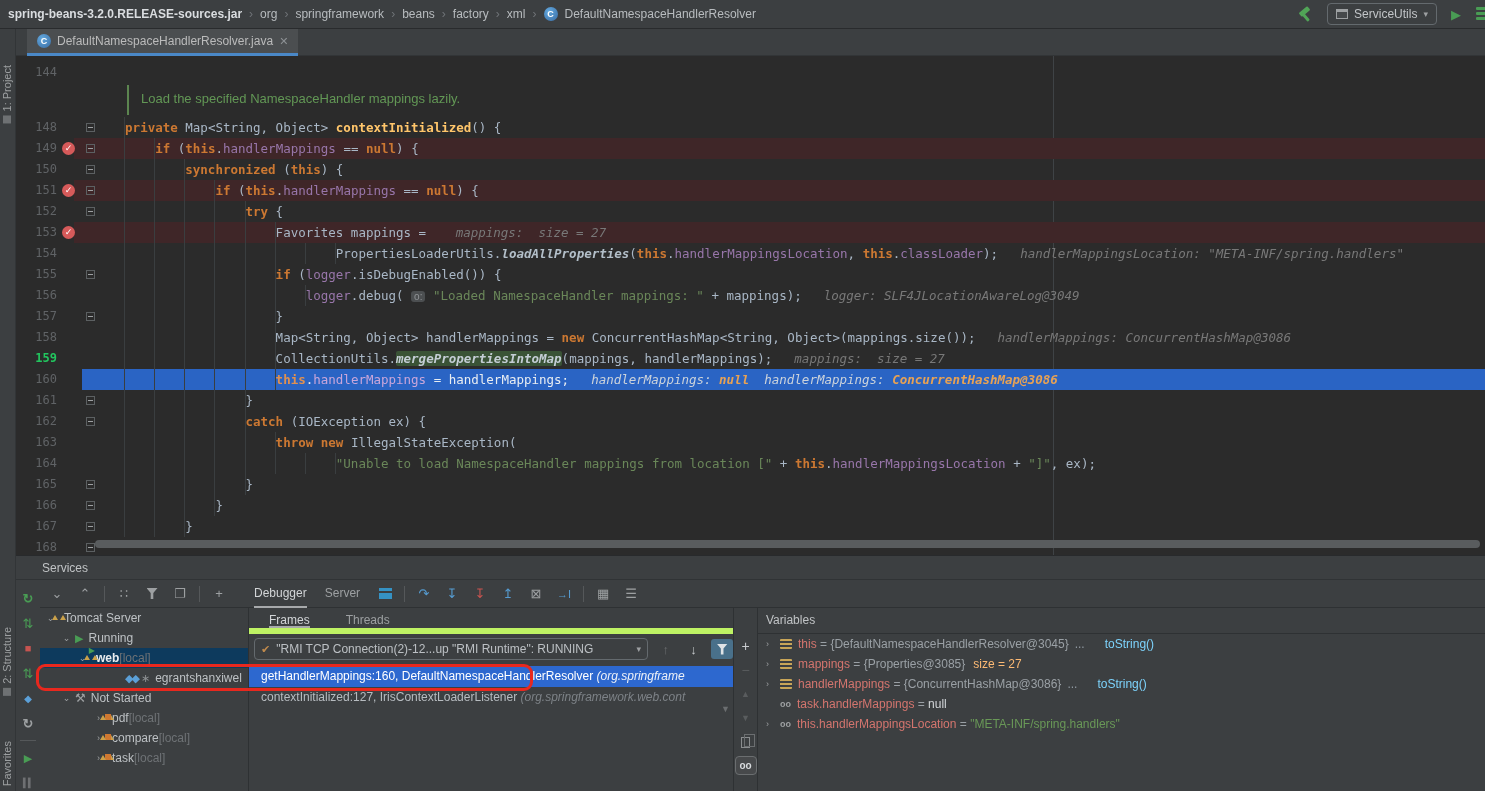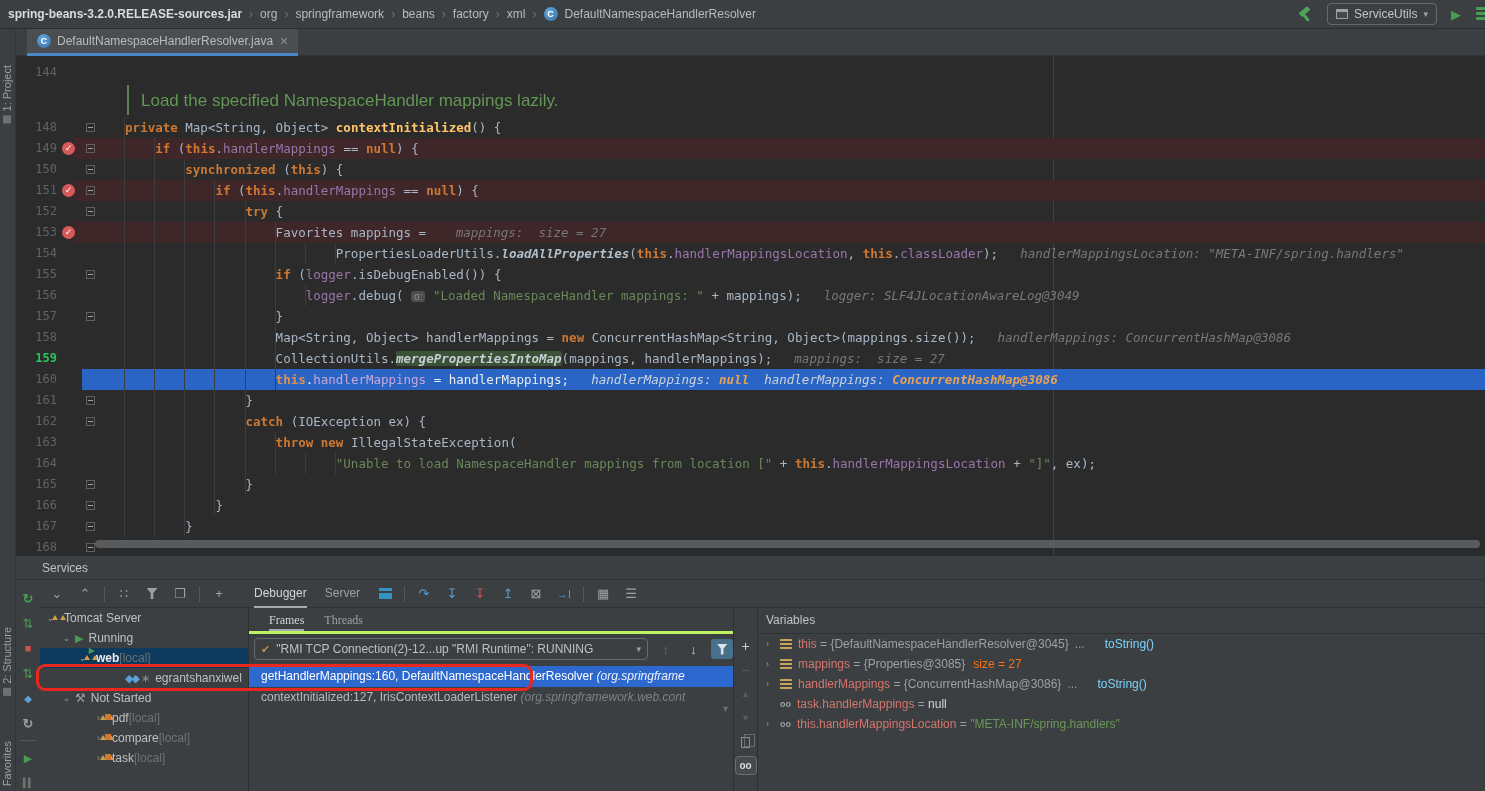--- a/index.html
+++ b/index.html
@@ -60,21 +60,21 @@
   .tk-m{color:#ffc66b;font-weight:bold}.tk-s{color:#6a8759}
   .tk-i{color:#b3bfc9;font-style:italic;font-weight:bold}
   .tk-g{color:#c4cdd5;font-style:italic;font-weight:bold;background:#3a5336;border-radius:2px}
   .tk-h{color:#787878;font-style:italic}
   .tk-b{background:#4c4f51;color:#909396;border-radius:3px;padding:0 3px;font-size:10px;font-family:"Liberation Sans",sans-serif}
   .tk-k2{color:#e09050;font-weight:bold}.tk-d2{color:#e8edf2}.tk-f2{color:#c9a6da}
   .tk-h2{color:#ccd3db;font-style:italic}.tk-o2{color:#e8a254;font-style:italic;font-weight:bold}
   .hintwrap{margin-left:22px;}
   .docline{position:relative;height:34px;}
   .docbar{position:absolute;left:111px;top:2px;bottom:2px;width:2px;background:#5c8550;}
-  .doctext{position:absolute;left:125px;top:8px;color:#629755;font-family:"Liberation Sans",sans-serif;font-size:17px;}
+  .doctext{position:absolute;left:125px;top:8px;color:#629755;font-family:"Liberation Sans",sans-serif;font-size:13px;}
   .hscroll{position:absolute;left:79px;right:5px;top:484px;height:8px;background:#595c5e;border-radius:4px;}
 
   
   .services{position:absolute;left:16px;top:555px;width:1469px;height:236px;background:#3c3f41;border-top:1px solid #282a2c;}
   .svc-title{height:24px;line-height:24px;padding-left:26px;color:#c0c3c5;border-bottom:1px solid #303335;}
   .svc-toolbar{position:absolute;left:24px;top:24px;right:0;height:28px;border-bottom:1px solid #2e3133;display:flex;align-items:center;gap:10px;padding-left:8px;}
   .tbi{color:#9da0a2;font-size:13px;display:inline-flex;align-items:center;justify-content:center;width:18px;height:18px;}
   .tbi.small{font-size:11px}
   .tbsep{width:1px;height:16px;background:#55585a;}
   .funnel{width:11px;height:11px;background:#9da0a2;clip-path:polygon(0 0,100% 0,62% 45%,62% 100%,38% 100%,38% 45%);}
@@ -104,21 +104,21 @@
   .tomcat::before{left:1px}.tomcat::after{right:1px}
   .badge-o{position:absolute;left:-2px;bottom:-2px;width:6px;height:6px;background:#d07830;}
   .badge-g{position:absolute;right:-4px;bottom:-3px;color:#499c54;font-size:8px;}
   .playico{color:#499c54;font-size:11px;}
   .wrench{color:#9da0a2;font-size:12px;}
   .artifact{color:#5ba0d8;font-size:11px;letter-spacing:-2px;}
   .spinner{color:#8d9193;font-size:11px;margin-left:3px;}
 
   
   .frames{position:absolute;left:208px;top:0;width:485px;bottom:0;border-left:1px solid #2e3133;overflow:hidden;}
-  .fr-tabs{height:26px;border-bottom:3px solid #bef264;display:flex;gap:20px;padding-left:20px;font-family:Liberation Serif, serif;}
+  .fr-tabs{height:26px;border-bottom:6px solid #bef264;display:flex;gap:36px;padding-left:20px;}
   .fr-tab{line-height:24px;color:#9da0a2;}
   .fr-tab.active{color:#d2d5d7;border-bottom:2px solid #a7a9ab;}
   .fr-selrow{height:30px;display:flex;align-items:center;gap:8px;padding-left:5px;}
   .thread-combo{width:400px;height:22px;border:1px solid #646a6e;border-radius:4px;display:flex;align-items:center;gap:6px;padding:0 6px;color:#bcc0c4;white-space:nowrap;overflow:hidden;}
   .thr-check{color:#c08a4c;font-size:11px;}
   .thread-combo .caret{margin-left:auto;}
   .arrbtn{font-size:13px;width:20px;text-align:center;}
   .arrbtn.dis{color:#6b6e70}.arrbtn.en{color:#c9cccf}
   .funbtn{width:22px;height:20px;background:#49708a;border-radius:3px;display:flex;align-items:center;justify-content:center;}
   .funbtn .funnel{background:#dfe3e6;}
@@ -145,21 +145,21 @@
   .vrow{height:20px;line-height:20px;white-space:nowrap;display:flex;align-items:center;padding-left:8px;}
   .vch{width:14px;color:#9da0a2;font-size:9px;flex:none;}
   .vico-field{width:12px;height:10px;flex:none;margin-right:6px;
     background:repeating-linear-gradient(#c8a558 0 2px,#3c3f41 2px 4px);border-radius:1px;}
   .vico-watch{flex:none;margin-right:6px;color:#9da0a2;font-weight:bold;font-size:9px;letter-spacing:0;}
   .vname{color:#d4756e;}
   .veq{color:#9aa0a5;}
   .vval{color:#9aa0a5;}
   .vval.green{color:#699857;}
   .vval.plain{color:#d2d5d8;}
-  .vextra{color:#f97316;margin-left:8px;}
+  .vextra{color:#fdba74;margin-left:8px;}
   .vdots{color:#9099a1;margin-left:6px;}
   .vlink{color:#7dd3fc;margin-left:20px;}
 </style>
 </head>
 <body>
 
 <div class="app">
 
   <div class="top-toolbar">
     <div class="crumbs" id="crumbs">

